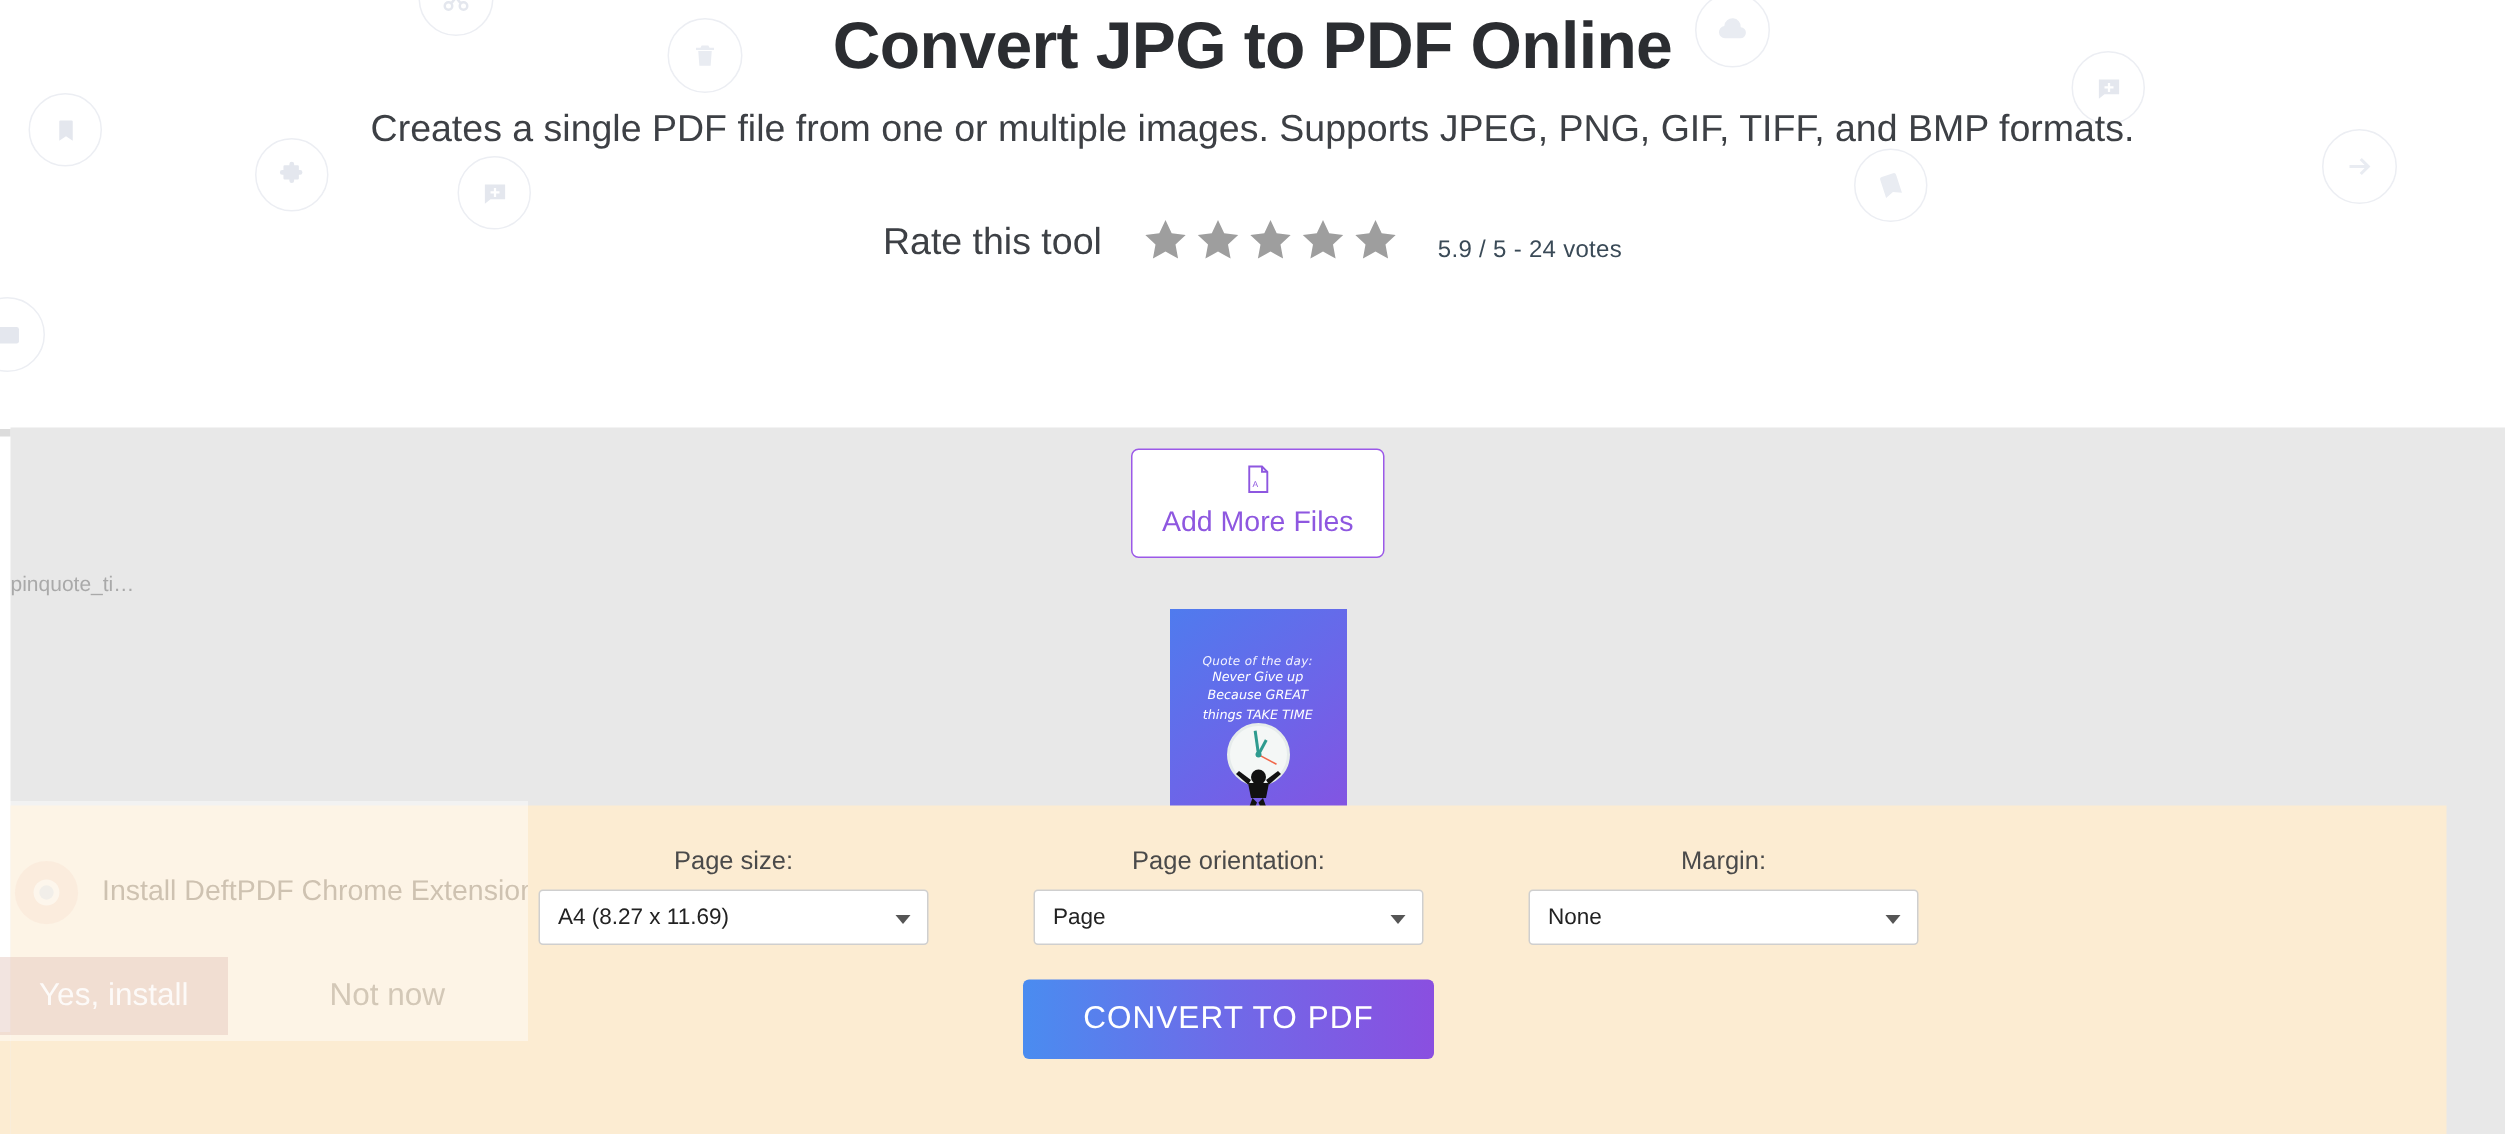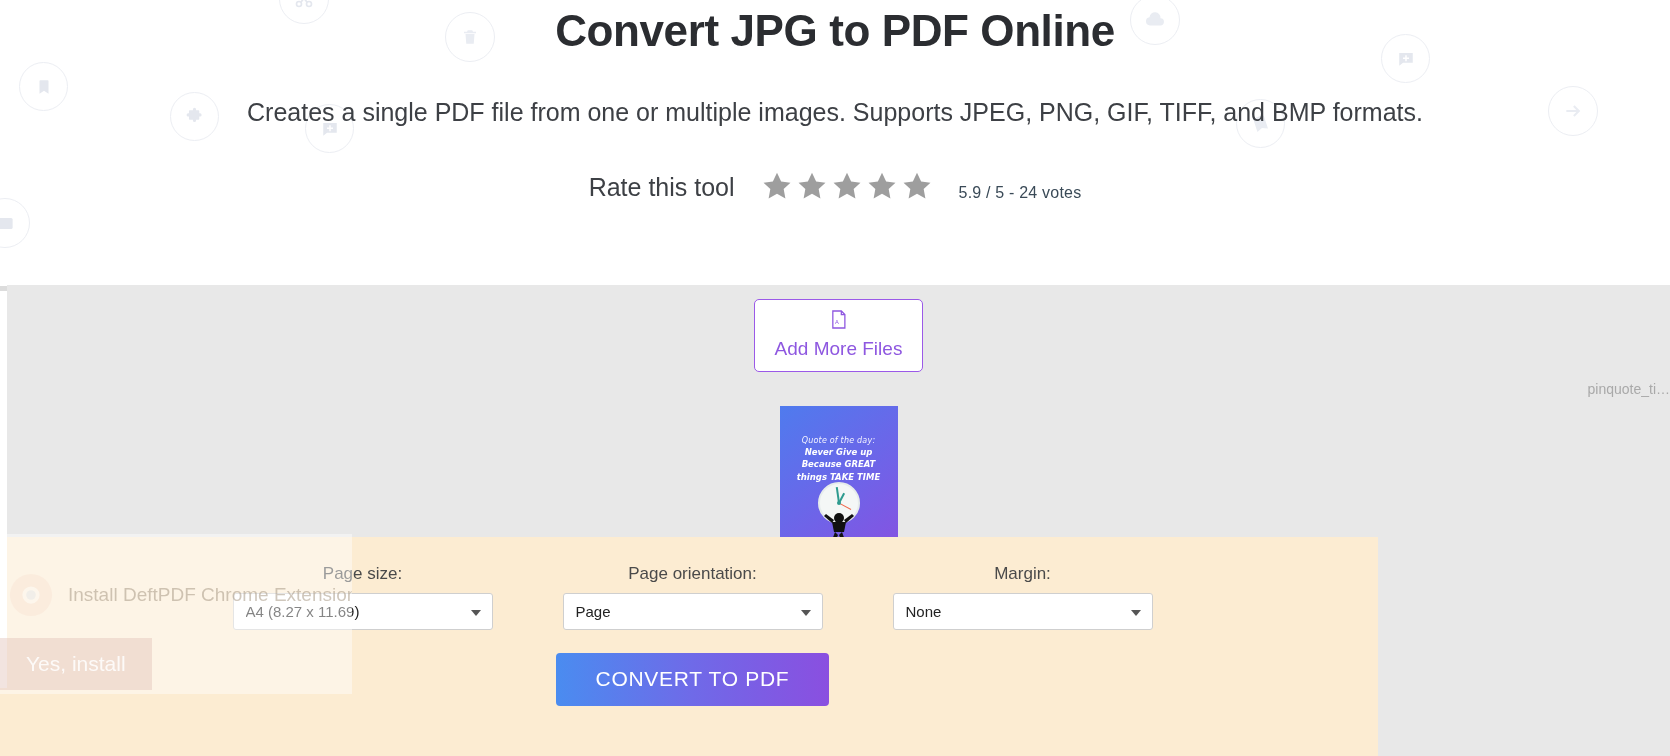--- a/index.html
+++ b/index.html
@@ -32,21 +32,21 @@
     text-align: center;
   }
   .hero h1 {
     font-size: 44px;
     line-height: 1.15;
     font-weight: 700;
     color: #2b2d31;
     letter-spacing: -0.4px;
   }
   .hero .sub {
-    margin: 38px auto 0;
+    margin: 12px auto 0;
     max-width: 1360px;
     font-size: 25px;
     line-height: 1.42;
     color: #3d4045;
     font-weight: 400;
   }
 
   
   .rating-row {
     position: relative; z-index: 3;
@@ -78,21 +78,21 @@
     color: #8e57e0;
     font-size: 19px;
     padding: 10px 20px 11px;
     cursor: pointer;
     flex-direction: column;
   }
   .add-more svg { display:block; }
 
   .file-name {
     margin-top: 9px;
-    text-align: right;
+    text-align: left;
     font-size: 14px;
     color: #a9a9a9;
   }
 
   
   .thumb-wrap { margin-top: 9px; text-align: center; }
   .thumb {
     display: inline-block;
     position: relative;
     width: 118px; height: 163px;
@@ -111,21 +111,21 @@
     letter-spacing: .2px;
   }
   .thumb .q-body {
     position: absolute; top: 40px; left: 0; right: 0;
     text-align: center;
     font-family: "DejaVu Sans", sans-serif;
     font-size: 8.5px;
     line-height: 1.45;
     color: #ffffff;
     font-style: italic;
-    font-weight: 700;
+    font-weight: 400;
     padding: 0 4px;
   }
   .thumb .clock {
     position: absolute; left: 50%; top: 76px;
     transform: translateX(-50%);
     width: 42px; height: 42px;
     border-radius: 50%;
     background: #f4f7f6;
     border: 2px solid #e6eceb;
   }
@@ -143,21 +143,21 @@
     text-align: center;
     font-size: 10px; font-weight: 700; color: #ffffff;
     letter-spacing: .3px;
     padding-left: 40px;
   }
 
   
   .options {
     position: absolute;
     left: 7px; top: 537px;
-    width: 1371px; height: 219px;
+    width: 1624px; height: 219px;
     background: #fcecd2;
     z-index: 4;
   }
   .options-inner {
     display: flex;
     justify-content: center;
     gap: 70px;
     padding-top: 27px;
   }
   .opt { width: 260px; text-align: center; }
@@ -407,19 +407,20 @@
     <div class="ext-row">
       <svg class="ext-logo" viewBox="0 0 48 48">
         <circle cx="24" cy="24" r="22" fill="#f6d6c6"></circle>
         <circle cx="24" cy="24" r="9" fill="#ffffff"></circle>
         <circle cx="24" cy="24" r="5" fill="#cfe0f5"></circle>
       </svg>
       <span class="ext-text">Install DeftPDF Chrome Extension?</span>
     </div>
     <div class="ext-actions">
       <button class="ext-yes">Yes, install</button>
+      <button class="ext-no">Not now</button>
     </div>
   </div>
 
   <div class="sliver" style="left:0;top:286px;width:7px;height:5px;background:#dcdcdc;"></div>
   <div class="sliver" style="left:0;top:688px;width:7px;height:68px;background:#fcecd2;"></div>
 
 </div>
 
 </body></html>

